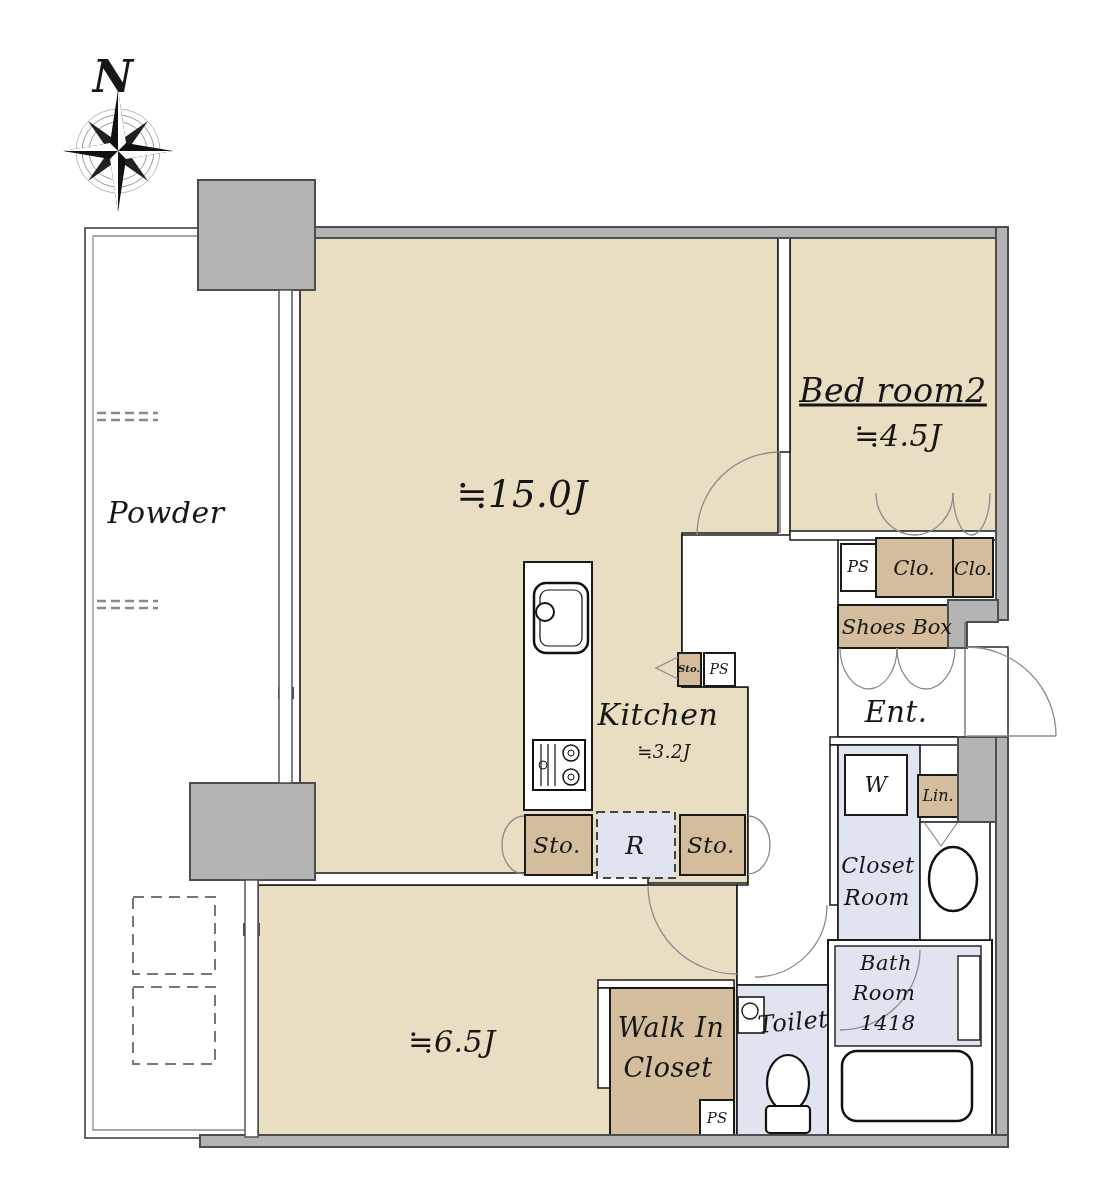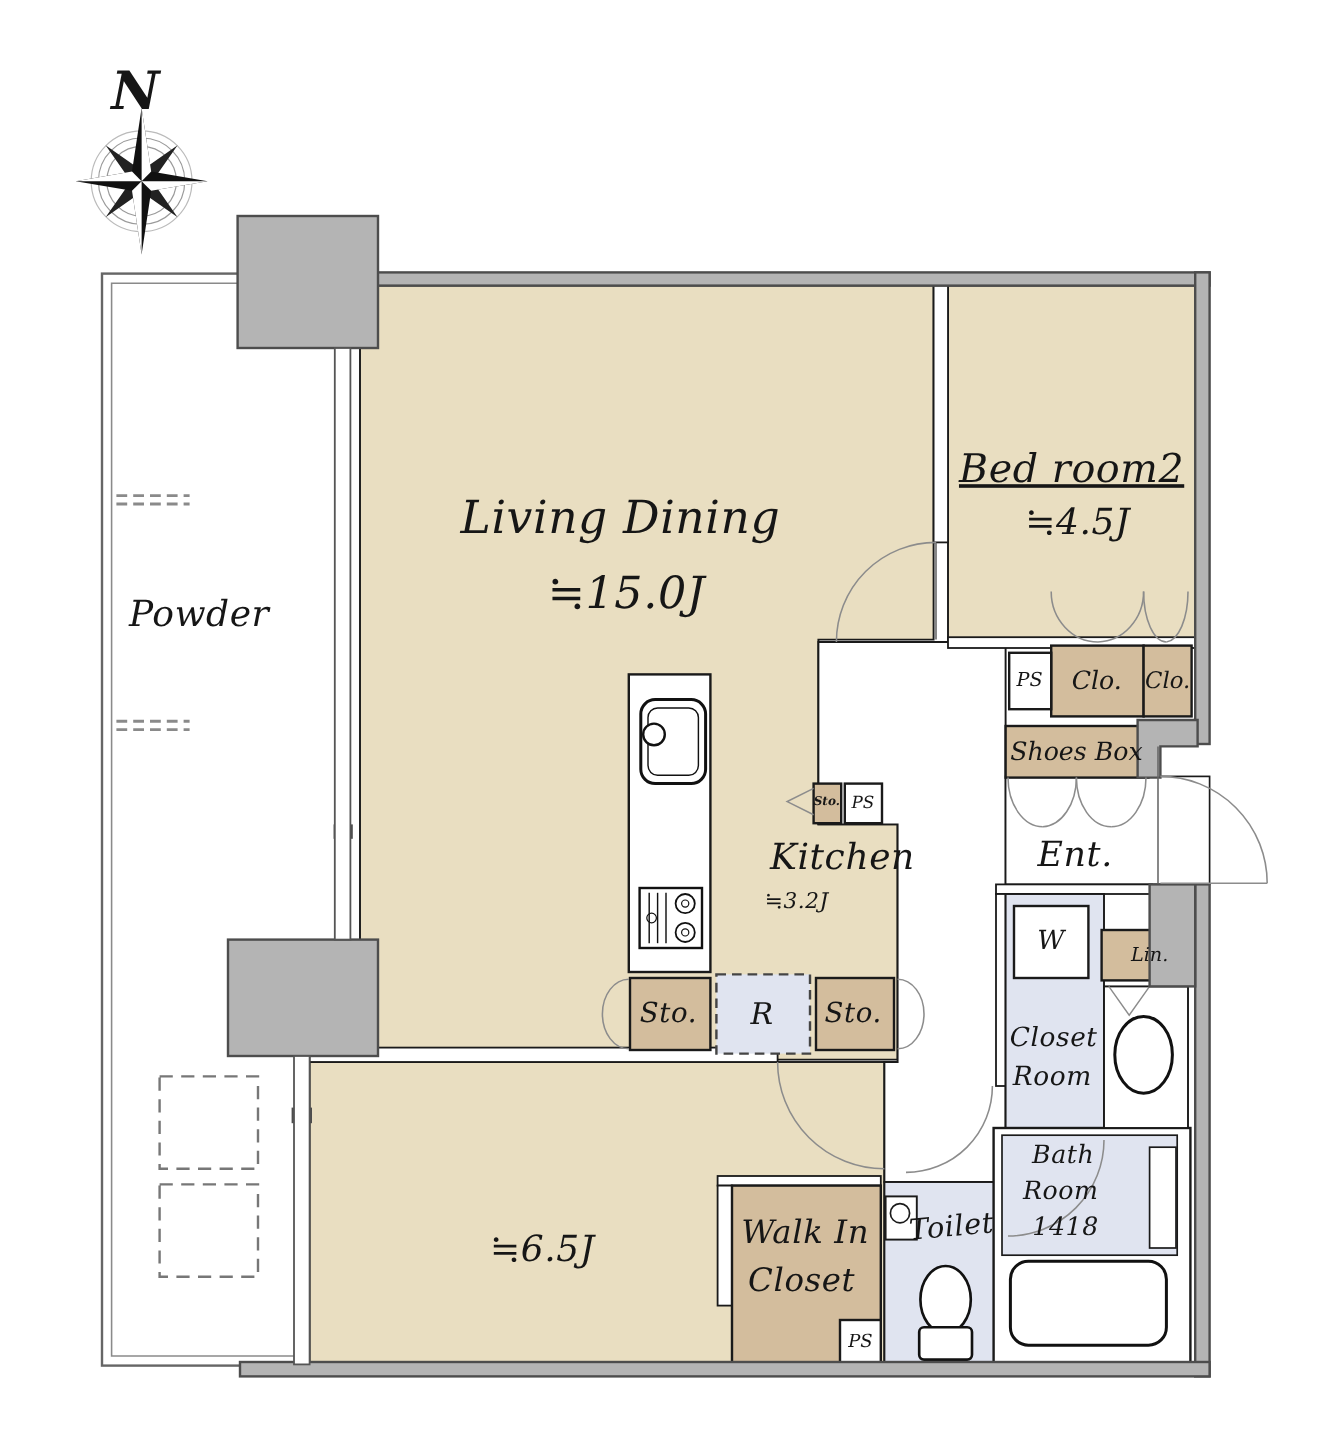--- a/index.html
+++ b/index.html
@@ -176,27 +176,26 @@
     <polygon points="173,151 126,159 118,151" fill="#ffffff"></polygon>
     <polygon points="118,212 110,159 118,151" fill="#ffffff"></polygon>
     <polygon points="63,151 110,143 118,151" fill="#ffffff"></polygon>
   </g>
 </svg>
 
   <div class="lbl" style="left:113px;top:77px;font-size:44px;font-weight:bold;">N</div>
 
   <div class="lbl" style="left:166px;top:513px;font-size:30px;">Powder</div>
 
-  <div class="lbl" style="left:517px;top:431px;font-size:38px;">Living Dining</div>
   <div class="lbl" style="left:522px;top:494px;font-size:37px;">≒15.0J</div>
 
   <div class="lbl" style="left:893px;top:390px;font-size:33px;text-decoration:underline;">Bed room2</div>
   <div class="lbl" style="left:898px;top:436px;font-size:30px;">≒4.5J</div>
 
-  <div class="lbl" style="left:658px;top:715px;font-size:30px;margin-left:44px;">Kitchen</div>
+  <div class="lbl" style="left:658px;top:715px;font-size:30px;">Kitchen</div>
   <div class="lbl" style="left:664px;top:752px;font-size:18px;">≒3.2J</div>
 
   <div class="lbl" style="left:452px;top:1042px;font-size:30px;text-align:center;">≒6.5J</div>
 
   <div class="lbl" style="left:671px;top:1027px;font-size:27px;">Walk In</div>
   <div class="lbl" style="left:668px;top:1067px;font-size:27px;">Closet</div>
 
   <div class="lbl" style="left:793px;top:1022px;font-size:24px;transform:translate(-50%,-50%) rotate(-5deg);">Toilet</div>
 
   <div class="lbl" style="left:878px;top:866px;font-size:22px;">Closet</div>
@@ -216,15 +215,15 @@
   <div class="lbl small" style="left:858px;top:567px;font-size:16px;">PS</div>
   <div class="lbl small" style="left:719px;top:669px;font-size:14px;">PS</div>
   <div class="lbl small" style="left:717px;top:1118px;font-size:15px;">PS</div>
 
   <div class="lbl small" style="left:689px;top:669px;font-size:10px;font-weight:bold;">Sto.</div>
   <div class="lbl" style="left:557px;top:845px;font-size:23px;">Sto.</div>
   <div class="lbl" style="left:711px;top:845px;font-size:23px;">Sto.</div>
 
   <div class="lbl" style="left:635px;top:845px;font-size:25px;">R</div>
   <div class="lbl" style="left:876px;top:785px;font-size:22px;">W</div>
-  <div class="lbl small" style="left:938px;top:796px;font-size:16px;margin-left:20px;">Lin.</div>
+  <div class="lbl small" style="left:938px;top:796px;font-size:16px;">Lin.</div>
 
 </div>
 
 </body></html>

